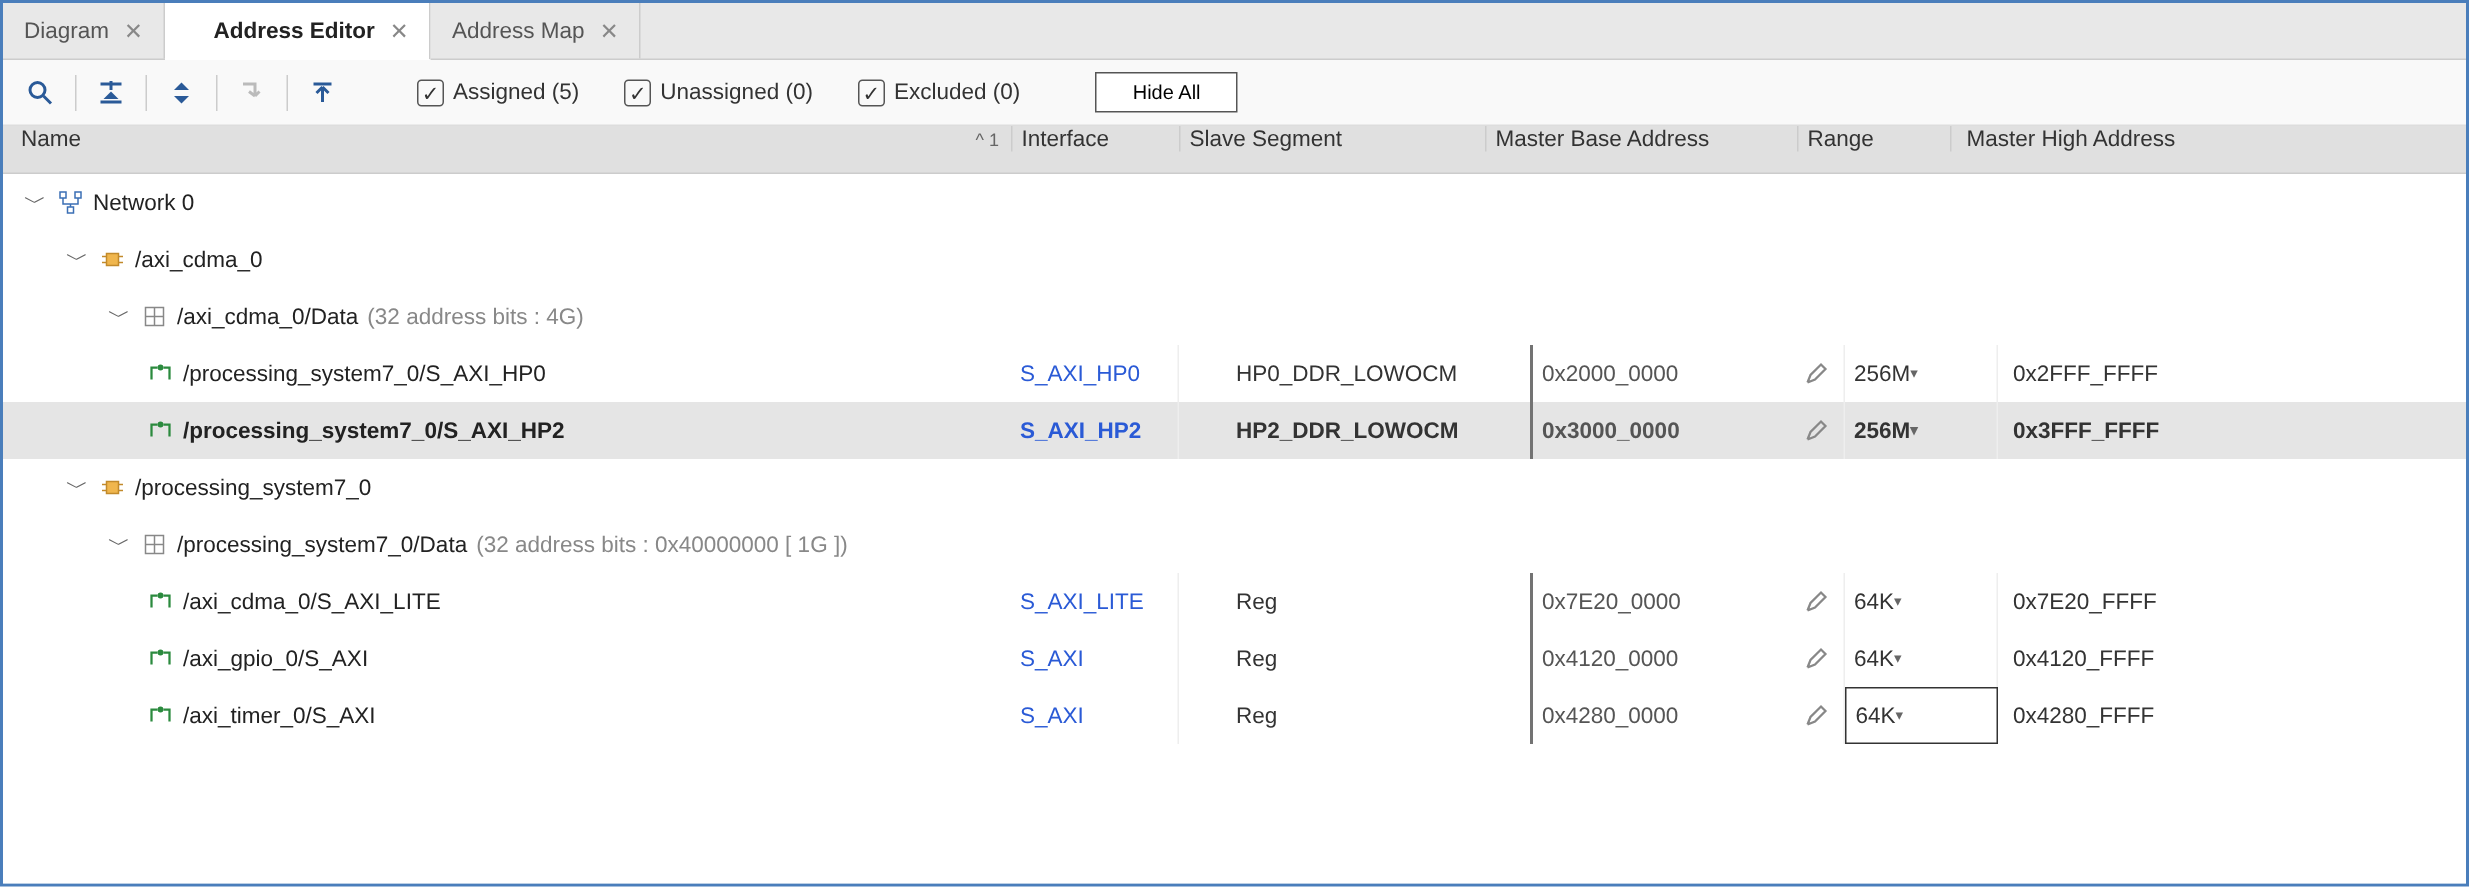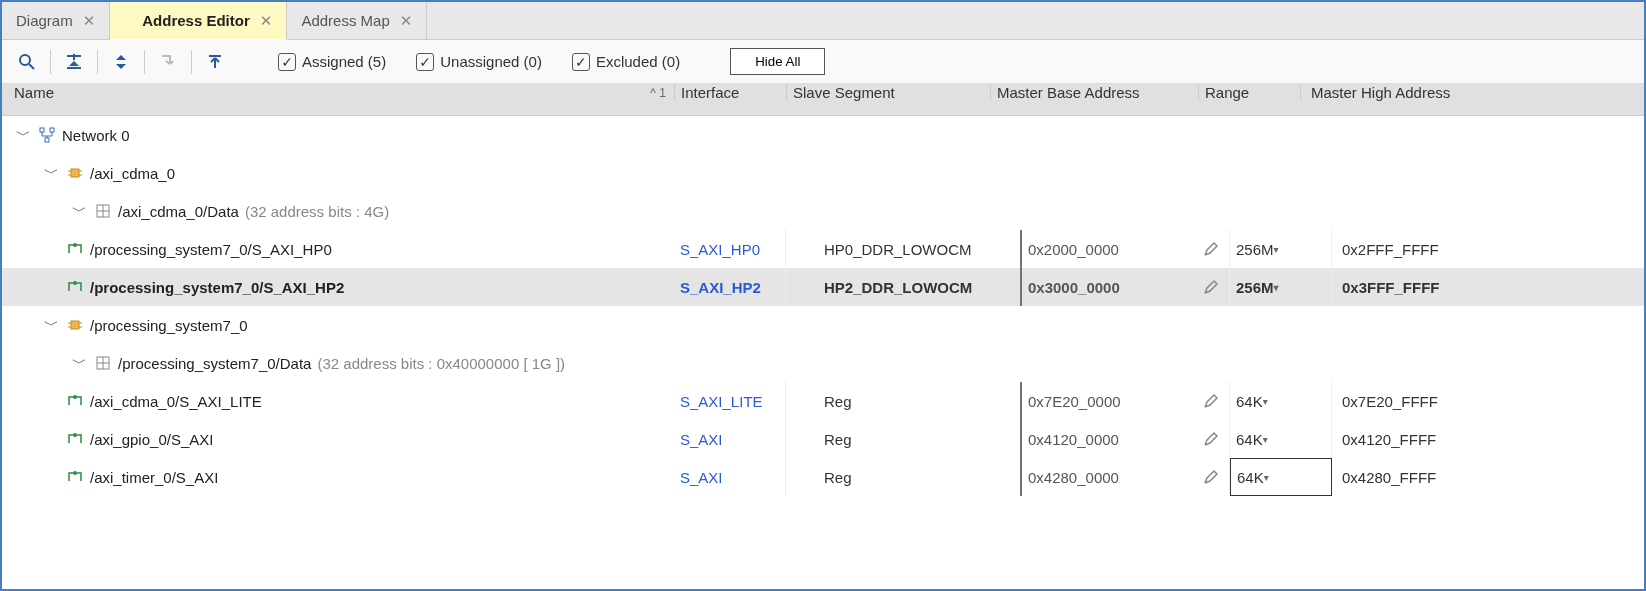--- a/index.html
+++ b/index.html
@@ -24,21 +24,21 @@
   .tab {
     display: flex;
     align-items: center;
     padding: 0 14px;
     gap: 10px;
     border-right: 1px solid #ccc;
     color: #555;
     cursor: pointer;
   }
   .tab.active {
-    background: #fef9c3;
+    background: #ffffff;
     font-weight: bold;
     color: #222;
     border-bottom: 1px solid #fff;
     margin-bottom: -1px;
     padding-left: 32px;
   }
   .tab .close { color: #888; font-weight: normal; cursor: pointer; }
   .toolbar {
     display: flex;
     align-items: center;
@@ -87,21 +87,21 @@
   .c-name { width:672px; }
   .c-iface { width:112px; padding-left:6px; color:#2a5ad6; border-right:1px solid #eee; }
   .c-slave { width:204px; padding-left:6px; border-right:2px solid #737373;margin-left:32px; }
   .c-base { width:208px; padding-left:6px; color:#555; display:flex; justify-content:space-between; padding-right:10px; border-right:1px solid #eee; }
   .c-range { width:102px; padding-left:6px; display:flex; justify-content:flex-start; padding-right:8px; border-right:1px solid #eee; }
   .c-range.boxed { border:1px solid #333; }
   .c-high { width:300px; padding-left:10px; }
   .indent0 { padding-left: 14px; }
   .indent1 { padding-left: 42px; }
   .indent2 { padding-left: 70px; }
-  .indent3 { padding-left: 64px; }
+  .indent3 { padding-left: 96px; }
   .exp { width:16px; display:inline-flex; color:#666; margin-right:6px; cursor:pointer; }
   .ic { width:18px; height:18px; display:inline-flex; align-items:center; justify-content:center; margin-right:6px; }
   .muted { color:#888; }
   .name-main { color:#222; }
   svg { display:block; }
   .edit-svg { stroke:#888; }
 </style>
 </head>
 <body>
 

